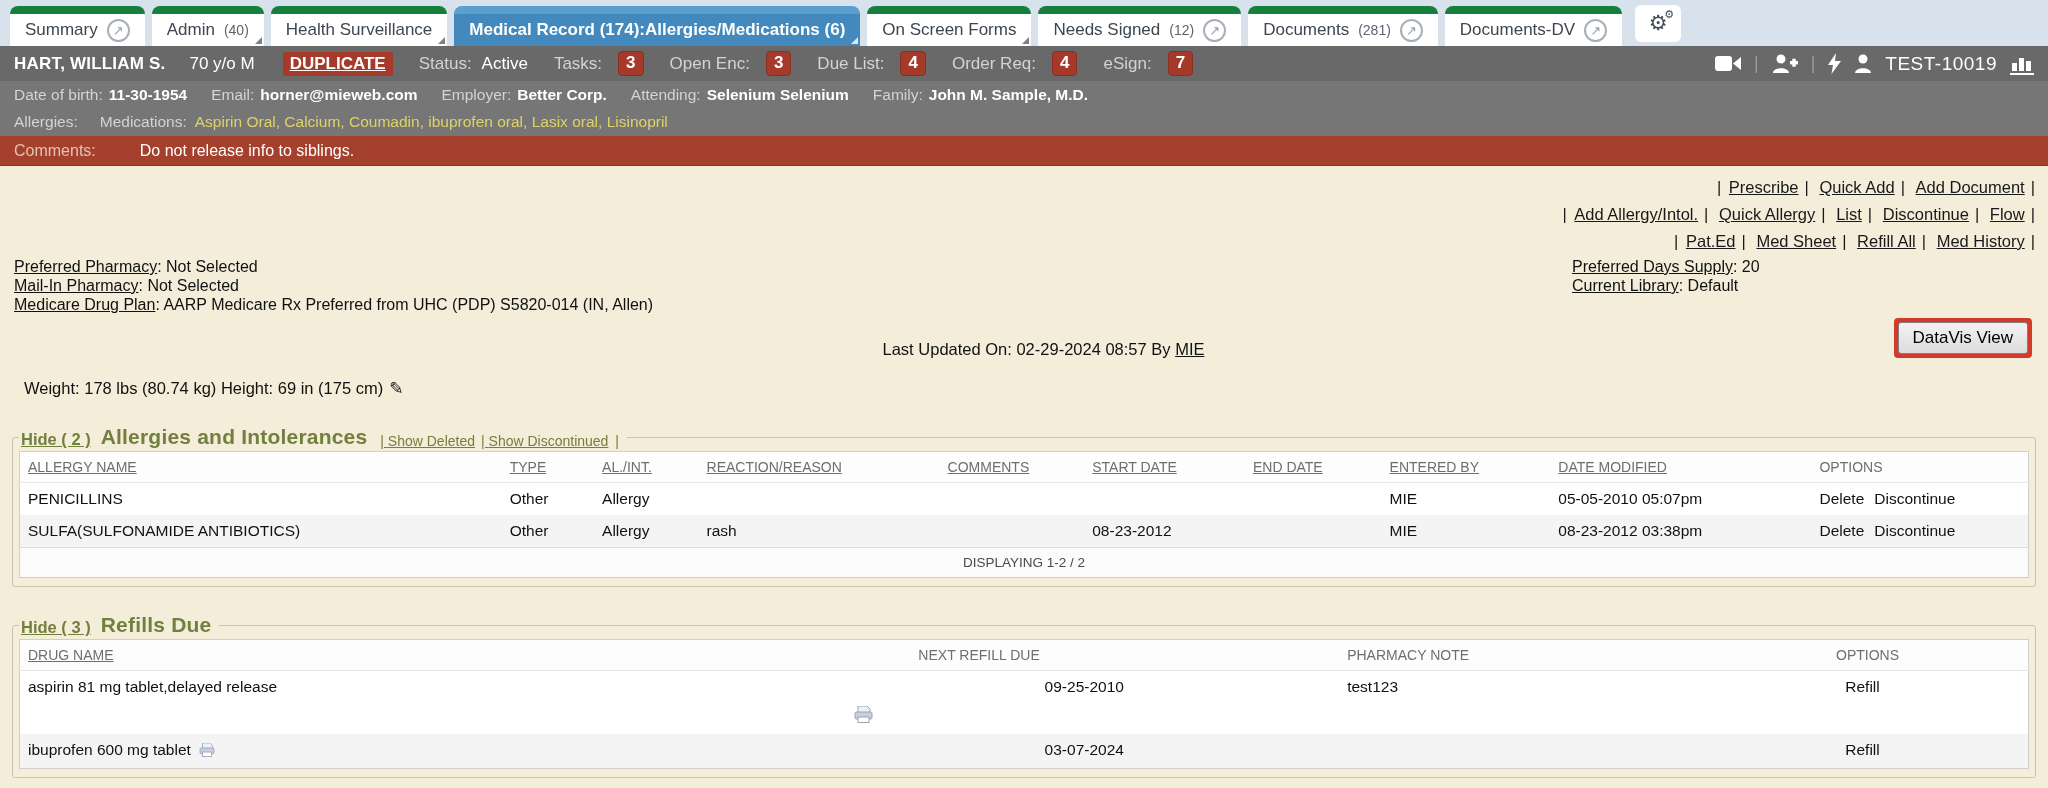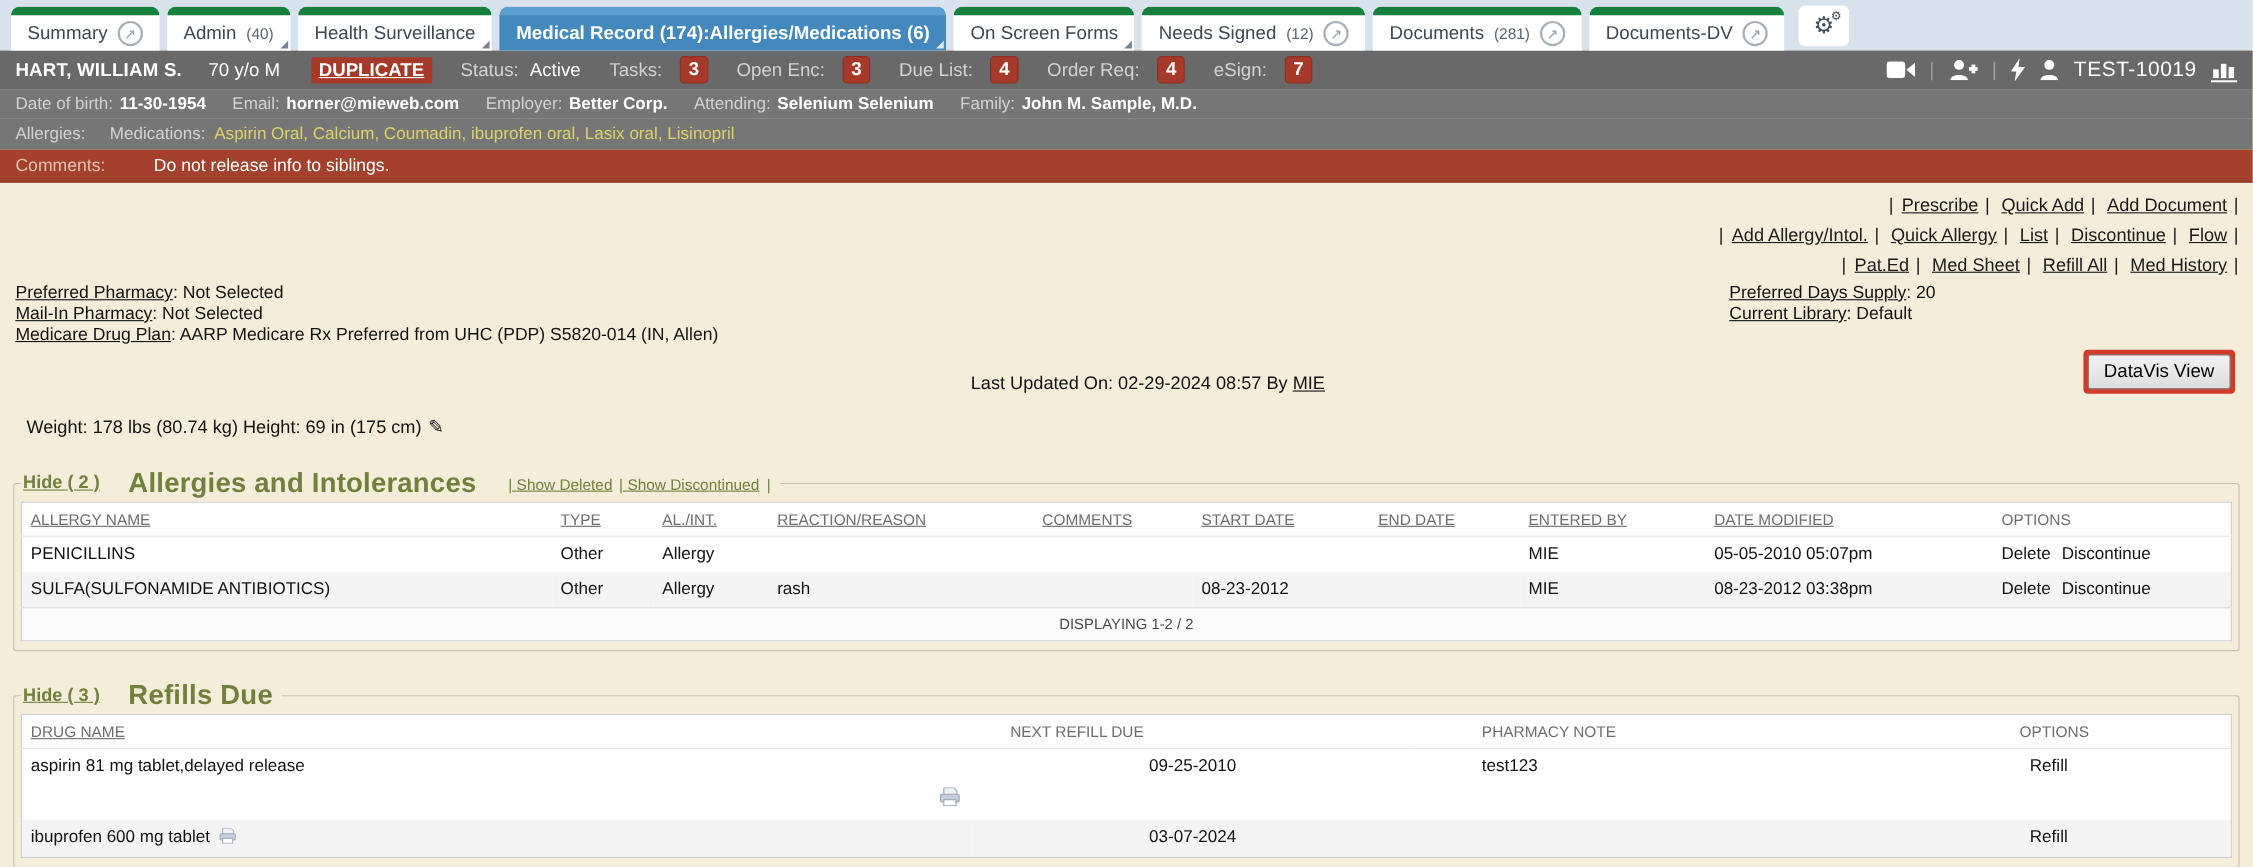--- a/index.html
+++ b/index.html
@@ -90,23 +90,23 @@
     font-size:17px; padding:5px 14px; cursor:pointer; color:#000;
   }
   .last-updated { position:absolute; left:0; right:0; top:22px; text-align:center; font-size:16.5px; }
   .ulink { text-decoration:underline; cursor:pointer; }
   .vitals { padding-left:24px; margin-top:12px; font-size:16.5px; }
   .pencil { display:inline-block; margin-left:6px; font-size:17px; cursor:pointer; }
   
   fieldset.section {
     border:1px solid #c9c2ac; border-radius:3px; margin:26px 12px 0; padding:2px 6px 8px;
   }
-  legend.sec-legend { display:flex; align-items:center; gap:26px; padding:0 8px 0 2px;margin-top:40px; }
+  legend.sec-legend { display:flex; align-items:flex-end; gap:10px; padding:0 8px 0 2px;margin-top:40px; }
   .hide-link { color:#71803c; font-weight:bold; text-decoration:underline; font-size:16.5px; cursor:pointer; }
-  .sec-title { color:#71803c; font-weight:bold; font-size:25px; letter-spacing:.2px; }
+  .sec-title { color:#71803c; font-weight:bold; font-size:21px; letter-spacing:.2px; }
   .seclinks { font-size:14px; color:#71803c; }
   .seclink { text-decoration:underline; cursor:pointer; margin:0 3px; }
   .seclink::before { content:"| "; text-decoration:none; }
   .seclinks::after { content:" |"; }
   table.grid {
     width:100%; border-collapse:collapse; background:#fff;
     border:1px solid #cfcfcf; font-size:15.5px;
   }
   table.grid th {
     text-align:left; font-weight:normal; color:#6e6e6e; font-size:14px;

